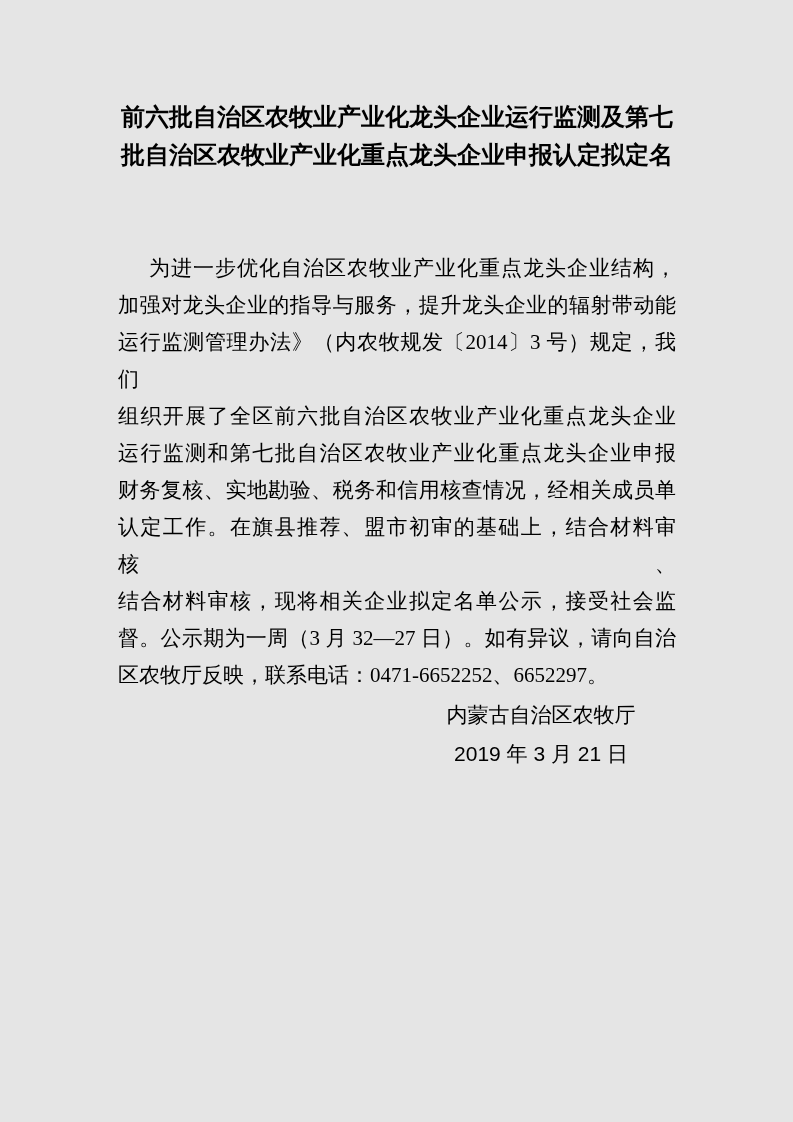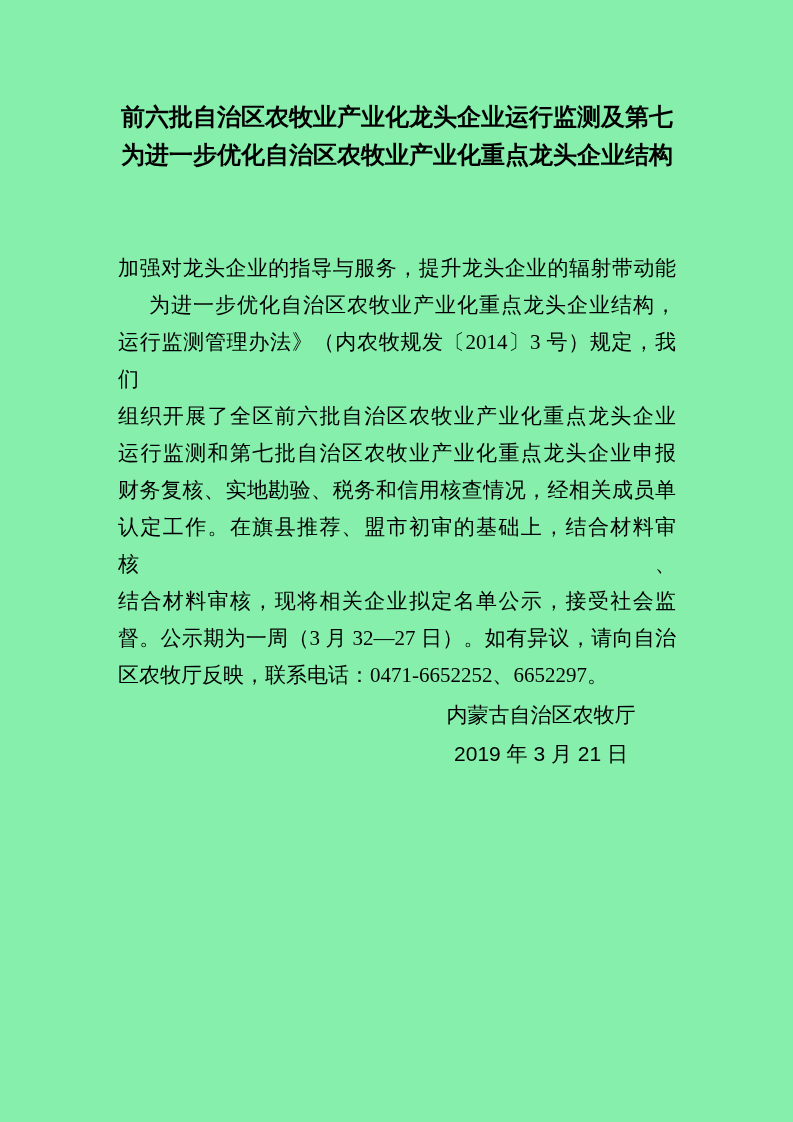--- a/index.html
+++ b/index.html
@@ -9,21 +9,21 @@
   body {
     width: 793px;
     height: 1122px;
     background: #ffffff;
     color: #000000;
   }
   .page {
     position: relative;
     width: 793px;
     height: 1122px;
-    background: #86efac;
+    background: #e5e5e5;
     overflow: hidden;
   }
   .title-block {
     position: absolute;
     left: 118px;
     top: 98px;
     width: 558px;
     font-family: "Liberation Sans", "DejaVu Sans", sans-serif;
     font-weight: bold;
     font-size: 24px;
@@ -73,26 +73,26 @@
     white-space: nowrap;
   }
 </style>
 </head>
 <body>
 
 <div class="page">
 
   <div class="title-block">
       <div class="title-line first">前六批自治区农牧业产业化龙头企业运行监测及第七</div>
-      <div class="title-line">为进一步优化自治区农牧业产业化重点龙头企业结构</div>
+      <div class="title-line">批自治区农牧业产业化重点龙头企业申报认定拟定名</div>
     </div>
 
   <div class="body-block">
+      <div class="para-line first">为进一步优化自治区农牧业产业化重点龙头企业结构，</div>
       <div class="para-line">加强对龙头企业的指导与服务，提升龙头企业的辐射带动能</div>
-      <div class="para-line first">为进一步优化自治区农牧业产业化重点龙头企业结构，</div>
       <div class="para-line">运行监测管理办法》（内农牧规发〔2014〕3 号）规定，我们</div>
       <div class="para-line">组织开展了全区前六批自治区农牧业产业化重点龙头企业</div>
       <div class="para-line">运行监测和第七批自治区农牧业产业化重点龙头企业申报</div>
       <div class="para-line">财务复核、实地勘验、税务和信用核查情况，经相关成员单</div>
       <div class="para-line">认定工作。在旗县推荐、盟市初审的基础上，结合材料审核、</div>
       <div class="para-line">结合材料审核，现将相关企业拟定名单公示，接受社会监</div>
       <div class="para-line">督。公示期为一周（3 月 32—27 日）。如有异议，请向自治</div>
       <div class="para-line last">区农牧厅反映，联系电话：0471-6652252、6652297。</div>
     </div>
 

